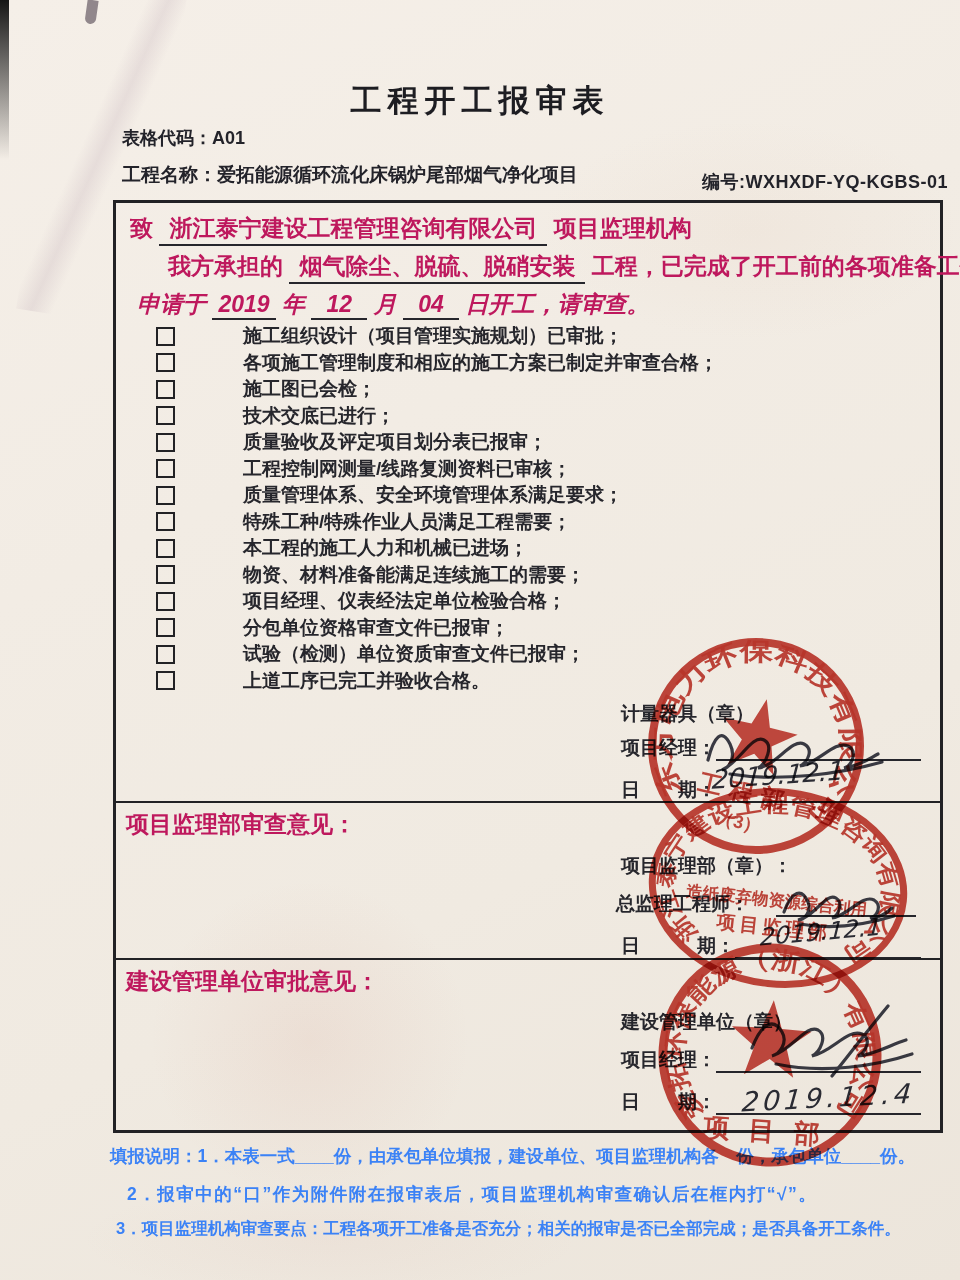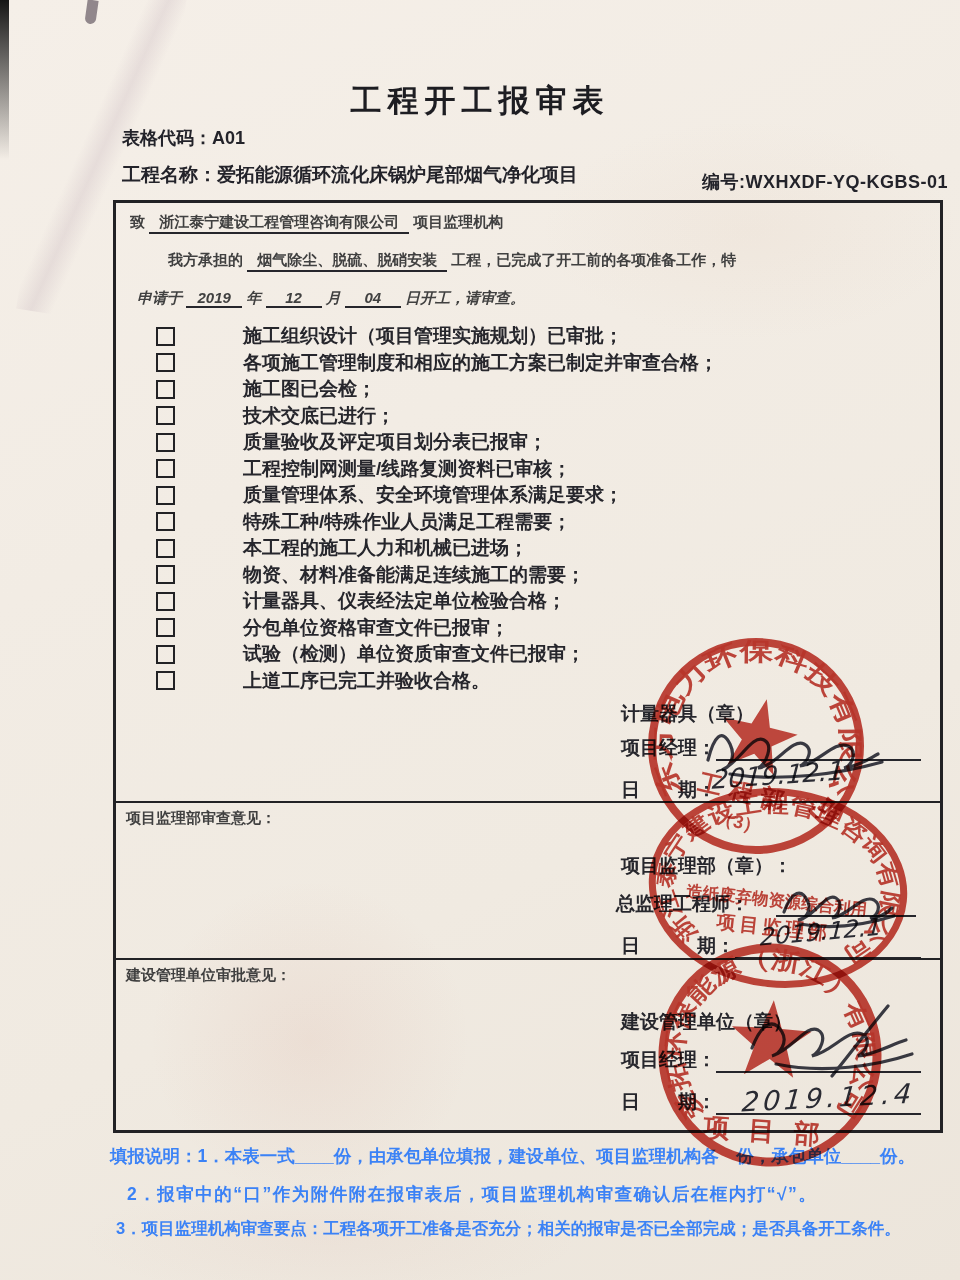--- a/index.html
+++ b/index.html
@@ -30,21 +30,21 @@
 
   .hdr-line{position:absolute;font-weight:700;color:#23232a;white-space:nowrap;}
   .hdr-code{left:122px;top:126px;font-size:18px;text-align:center;}
   .hdr-name{left:122px;top:162px;font-size:19px;}
   .hdr-no{right:12px;top:170px;font-size:18px;letter-spacing:.5px;}
 
   .box{position:absolute;left:113px;top:200px;width:824px;height:927px;
     border:3px solid #222225;}
   .divider{position:absolute;left:0;right:0;border-top:2.5px solid #222225;}
 
-  .bodytext{position:absolute;font-size:15px;font-weight:600;color:#404040;white-space:nowrap;}
+  .bodytext{position:absolute;font-size:23px;font-weight:600;color:#be185d;white-space:nowrap;}
   .u{display:inline-block;border-bottom:2px solid #26262c;padding:0 10px;text-align:center;}
   .u.num{min-width:44px;padding:0 6px;}
 
   .checklist{position:absolute;left:40px;top:120px;margin:0;padding:0;list-style:none;}
   .checklist li{display:flex;align-items:center;height:26.5px;gap:20px;}
   .cb{width:15px;height:15px;border:2.2px solid #222225;flex:0 0 auto;background:transparent;}
   .citem{font-size:19px;font-weight:600;white-space:nowrap;margin-left:48px;}
 
   .srow{position:absolute;display:flex;align-items:flex-end;font-size:19px;font-weight:600;}
   .srow .lbl{white-space:nowrap;}
@@ -155,21 +155,21 @@
       <li>
           <span class="cb"></span>
           <span class="citem">本工程的施工人力和机械已进场；</span>
         </li>
       <li>
           <span class="cb"></span>
           <span class="citem">物资、材料准备能满足连续施工的需要；</span>
         </li>
       <li>
           <span class="cb"></span>
-          <span class="citem">计量器具、仪表经法定单位检验合格；</span>
+          <span class="citem">项目经理、仪表经法定单位检验合格；</span>
         </li>
       <li>
           <span class="cb"></span>
           <span class="citem">分包单位资格审查文件已报审；</span>
         </li>
       <li>
           <span class="cb"></span>
           <span class="citem">试验（检测）单位资质审查文件已报审；</span>
         </li>
       <li>

